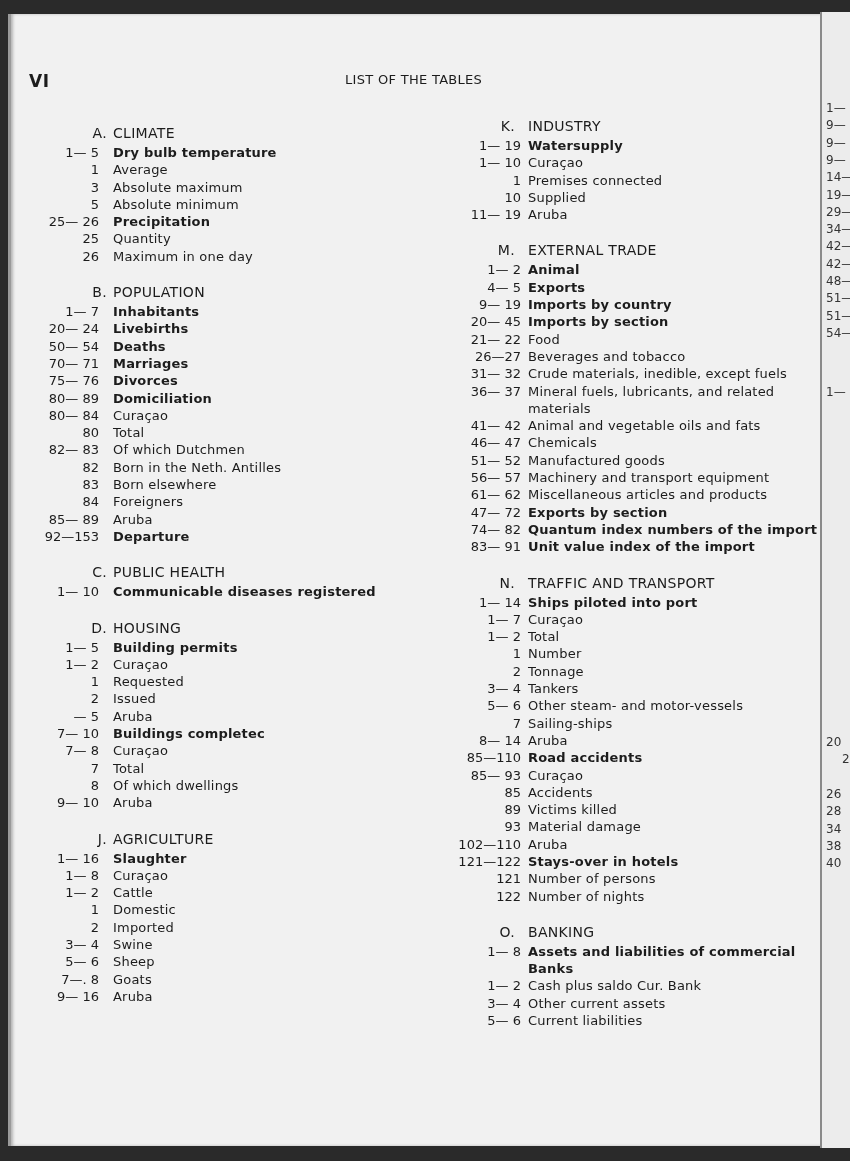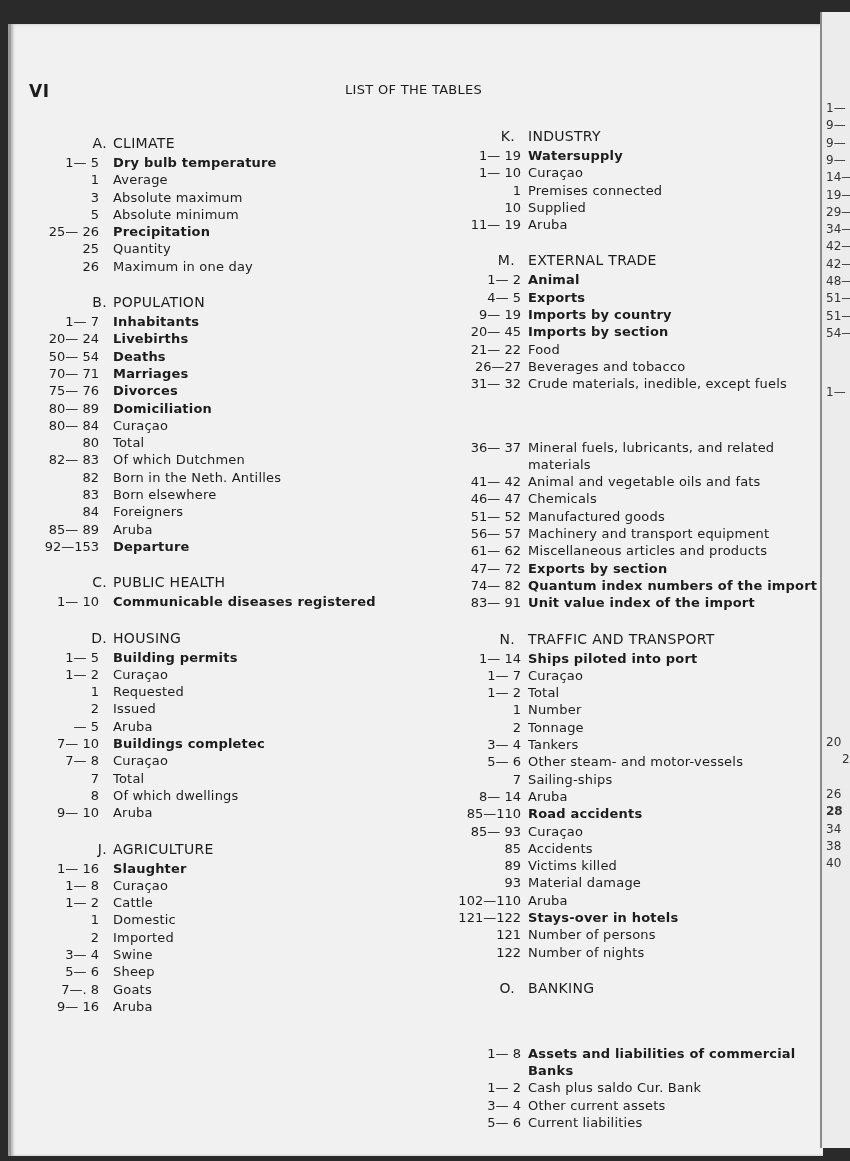--- a/index.html
+++ b/index.html
@@ -3,21 +3,21 @@
   <meta charset="utf-8">
   <style>
     html, body { margin: 0; padding: 0; }
     body {
       width: 850px; height: 1161px; position: relative; overflow: hidden;
       background: #2a2a2a;
       font-family: "DejaVu Sans", sans-serif;
       color: #1c1c1c;
     }
     .page {
-      position: absolute; left: 8px; top: 24px; width: 812px; height: 1132px;
+      position: absolute; left: 8px; top: 14px; width: 812px; height: 1132px;
       background: #f1f1f1;
       border-left: 3px solid #9a9a9a;
       box-shadow: inset 2px 0 3px rgba(0,0,0,0.25);
     }
     .next-page {
       position: absolute; left: 820px; top: 12px; width: 30px; height: 1136px;
       background: #ececec;
       border-left: 2px solid #8a8a8a;
       overflow: hidden;
     }
@@ -29,21 +29,21 @@
     .running-title { position: absolute; left: 334px; top: 58px; font-size: 13px; letter-spacing: 0.3px; }
     .col { position: absolute; font-size: 13px; }
     .col.left { left: 0; top: 108px; width: 420px; }
     .col.right { left: 420px; top: 101px; width: 400px; }
     .section { margin-bottom: 16px; }
     .sec-head { display: flex; height: 22px; align-items: center; font-size: 14px; letter-spacing: 0.3px; }
     .sec-letter { text-align: right; }
     .left .sec-letter { width: 96px; padding-right: 6px; }
     .right .sec-letter { width: 84px; padding-right: 13px; }
     .row { display: flex; line-height: 17.3px; height: 17.3px; white-space: nowrap; }
-    .row.wrap { height: auto; white-space: normal; margin-top: 46px; }
+    .row.wrap { height: auto; white-space: normal; }
     .num { text-align: right; flex: none; }
     .left .num { width: 88px; padding-right: 14px; }
     .right .num { width: 90px; padding-right: 7px; }
     .txt { flex: 1; padding-right: 10px; letter-spacing: 0.2px; }
     .bold .txt { font-weight: bold; }
     .right .txt { max-width: 290px; }
   </style>
 </head>
 <body>
 
@@ -460,17 +460,17 @@
     <div class="ghost" style="top: 243.7px;">42—</div>
     <div class="ghost" style="top: 261px;">48—</div>
     <div class="ghost" style="top: 278.3px;">51—</div>
     <div class="ghost" style="top: 295.6px;">51—</div>
     <div class="ghost" style="top: 312.9px;">54—</div>
     <div class="ghost" style="top: 372px;">1—</div>
     <div class="ghost" style="top: 722px;">20</div>
     <div class="ghost" style="top: 739.3px; margin-left: 16px;">22</div>
     <div class="ghost" style="top: 756.6px; margin-left: 43px;">24</div>
     <div class="ghost" style="top: 773.9px;">26</div>
-    <div class="ghost" style="top: 791.2px; font-weight: bold;">28</div>
+    <div class="ghost" style="top: 791.2px;">28</div>
     <div class="ghost" style="top: 808.5px;">34</div>
     <div class="ghost" style="top: 825.8px;">38</div>
     <div class="ghost" style="top: 843.1px;">40</div>
   </div>
 
 </body></html>

